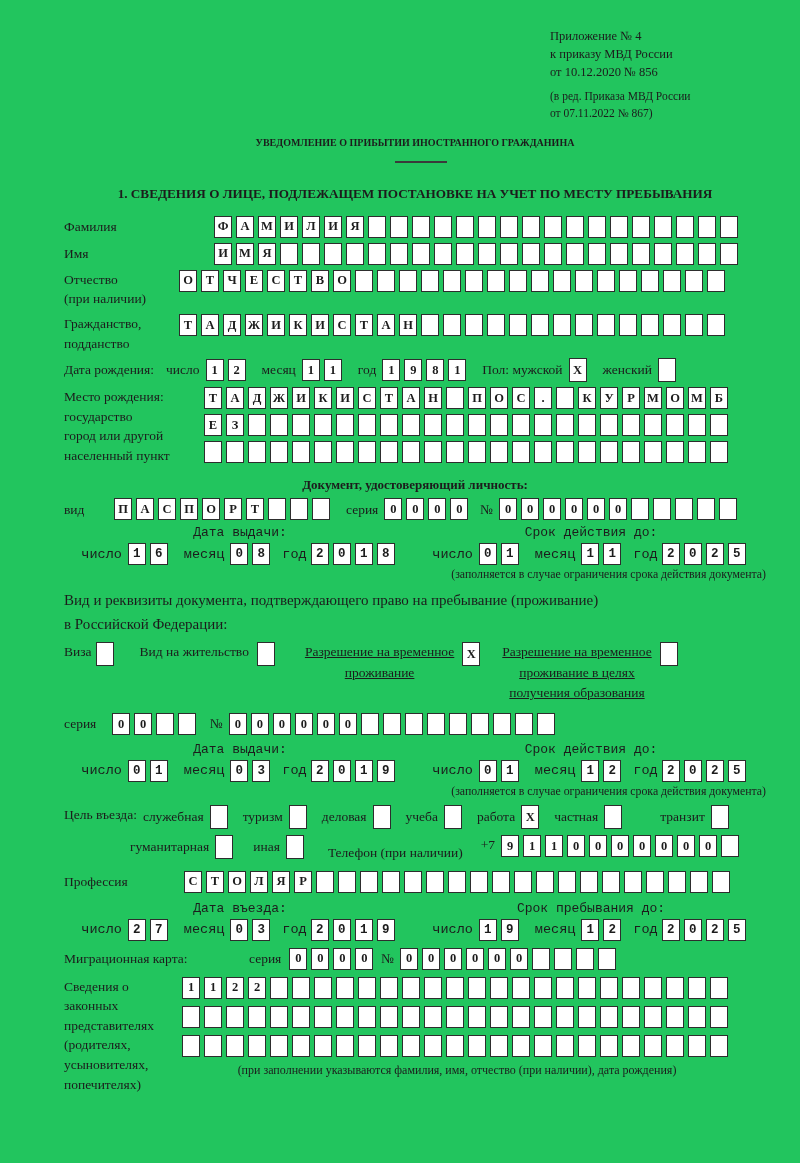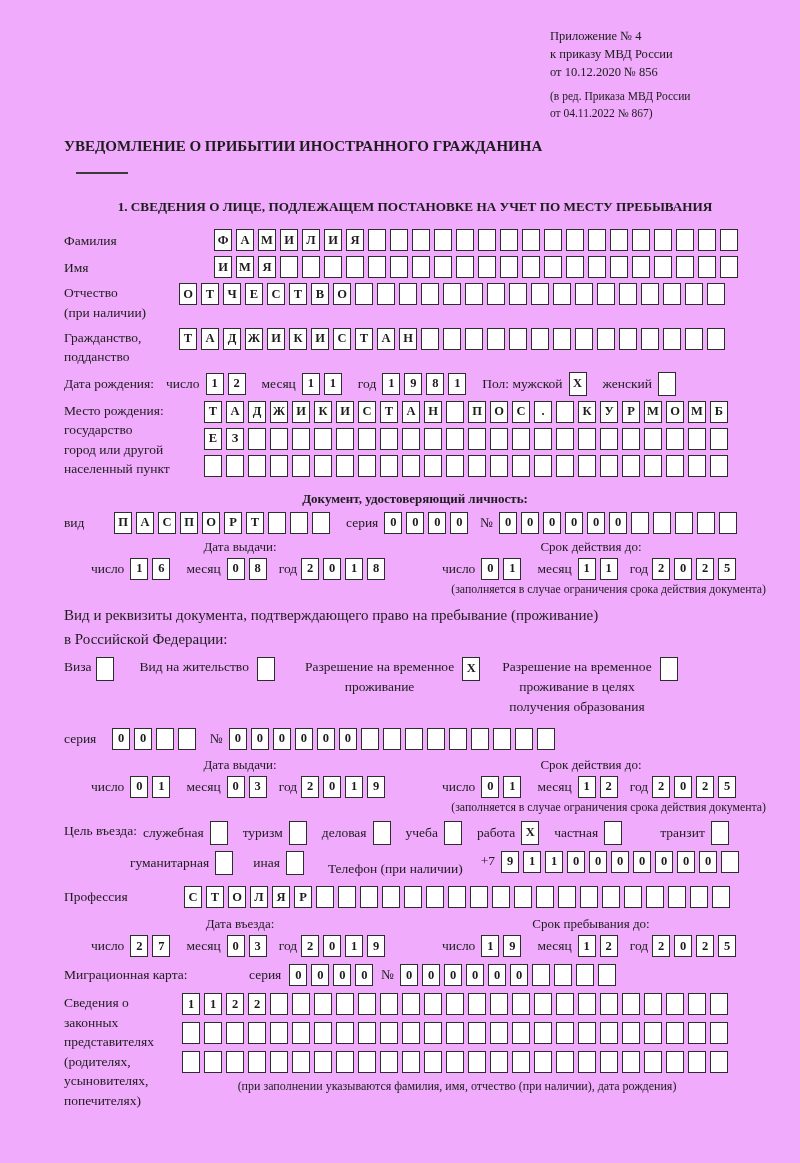--- a/index.html
+++ b/index.html
@@ -1,25 +1,25 @@
 <!DOCTYPE html>
 <html><head>
 <meta charset="utf-8">
 <style>
   html,body{margin:0;padding:0;background:#fff;}
   .page{
-    width:800px;height:1163px;background:#f0abfc;box-sizing:border-box;
+    width:800px;height:1163px;background:#22c55e;box-sizing:border-box;
     padding:28px 34px 0 64px;
     font-family:"Liberation Serif","DejaVu Serif",serif;
     color:#1c1c1c;position:relative;overflow:hidden;
   }
   .appendix{margin-left:auto;width:216px;font-size:12.5px;line-height:1.42;}
   .appendix .sub{font-size:11.5px;margin-top:7px;line-height:1.42;}
   .forma{text-align:right;font-weight:bold;font-size:14.5px;margin-top:16px;letter-spacing:.5px;}
-  .title{text-align:left;font-weight:bold;font-size:15px;line-height:1.55;margin-top:14px;}
+  .title{text-align:center;font-weight:bold;font-size:10px;line-height:1.55;margin-top:14px;}
   .blank-line{display:inline-block;width:52px;border-bottom:2px solid #3a3a3a;height:11px;margin-left:12px;}
   .sec-heading{font-weight:bold;font-size:13.2px;text-align:center;margin-top:18px;margin-bottom:14px;}
 
   .row{display:flex;align-items:center;margin-bottom:5px;}
   .row.top{align-items:flex-start;}
   .lbl{font-size:13.5px;line-height:1.45;flex:0 0 auto;}
   .w150{width:150px;flex:0 0 150px;}
   .w115{width:115px;flex:0 0 115px;}
   .w140{width:140px;flex:0 0 140px;}
   .w120{width:120px;flex:0 0 120px;}
@@ -30,50 +30,50 @@
     display:flex;align-items:center;justify-content:center;
     font-size:12.5px;font-weight:bold;flex:0 0 auto;background:#fff;
   }
   .cells.big .cell{height:22px;}
   .mrow{margin-bottom:5px;}
   .dl{margin:0 6px 0 12px;}
   .dl0{margin:0 6px 0 0;}
 
   .center-bold{text-align:center;font-weight:bold;font-size:13px;margin:12px 0 5px 0;}
 
-  .dtwo{display:flex;margin-top:0;}
+  .dtwo{display:flex;margin-top:0;font-family:Liberation Mono, monospace;}
   .dcol-l{width:352px;flex:0 0 352px;}
   .dcol-r{flex:1;}
   .dhead{text-align:center;font-size:13px;margin-bottom:3px;}
   .dflds{display:flex;align-items:center;justify-content:center;}
   .dflds .lbl{font-size:13.5px;}
   .note{font-size:11.8px;text-align:right;margin:2px 0 6px 0;}
 
   .plain{font-size:15px;line-height:1.6;}
   .visa-row{display:flex;align-items:flex-start;margin:6px 0 10px 0;}
   .visa-item{display:flex;align-items:flex-start;}
   .visa-item .lbl{margin-right:8px;}
-  .multi{text-align:center;font-size:13.5px;line-height:1.5;}
+  .multi{text-align:center;font-size:13.5px;line-height:1.5;text-decoration:underline;}
   .purpose-row{display:flex;align-items:flex-start;margin-bottom:6px;}
   .opt{display:flex;align-items:center;margin-right:11px;}
   .opt .lbl{margin-right:6px;}
   .caption{font-size:12px;text-align:center;margin-top:4px;}
 </style>
 </head>
 <body>
 
 <div class="page">
 
   <div class="appendix">
     <div>Приложение № 4</div>
     <div>к приказу МВД России</div>
     <div>от 10.12.2020 № 856</div>
     <div class="sub">
       <div>(в ред. Приказа МВД России</div>
-      <div>от 04.11.2022 № 867)</div>
+      <div>от 07.11.2022 № 867)</div>
     </div>
   </div>
 
   <div class="title">
     <div>УВЕДОМЛЕНИЕ О ПРИБЫТИИ ИНОСТРАННОГО ГРАЖДАНИНА</div>
     <div>
       <span class="blank-line"></span>
     </div>
   </div>
 

